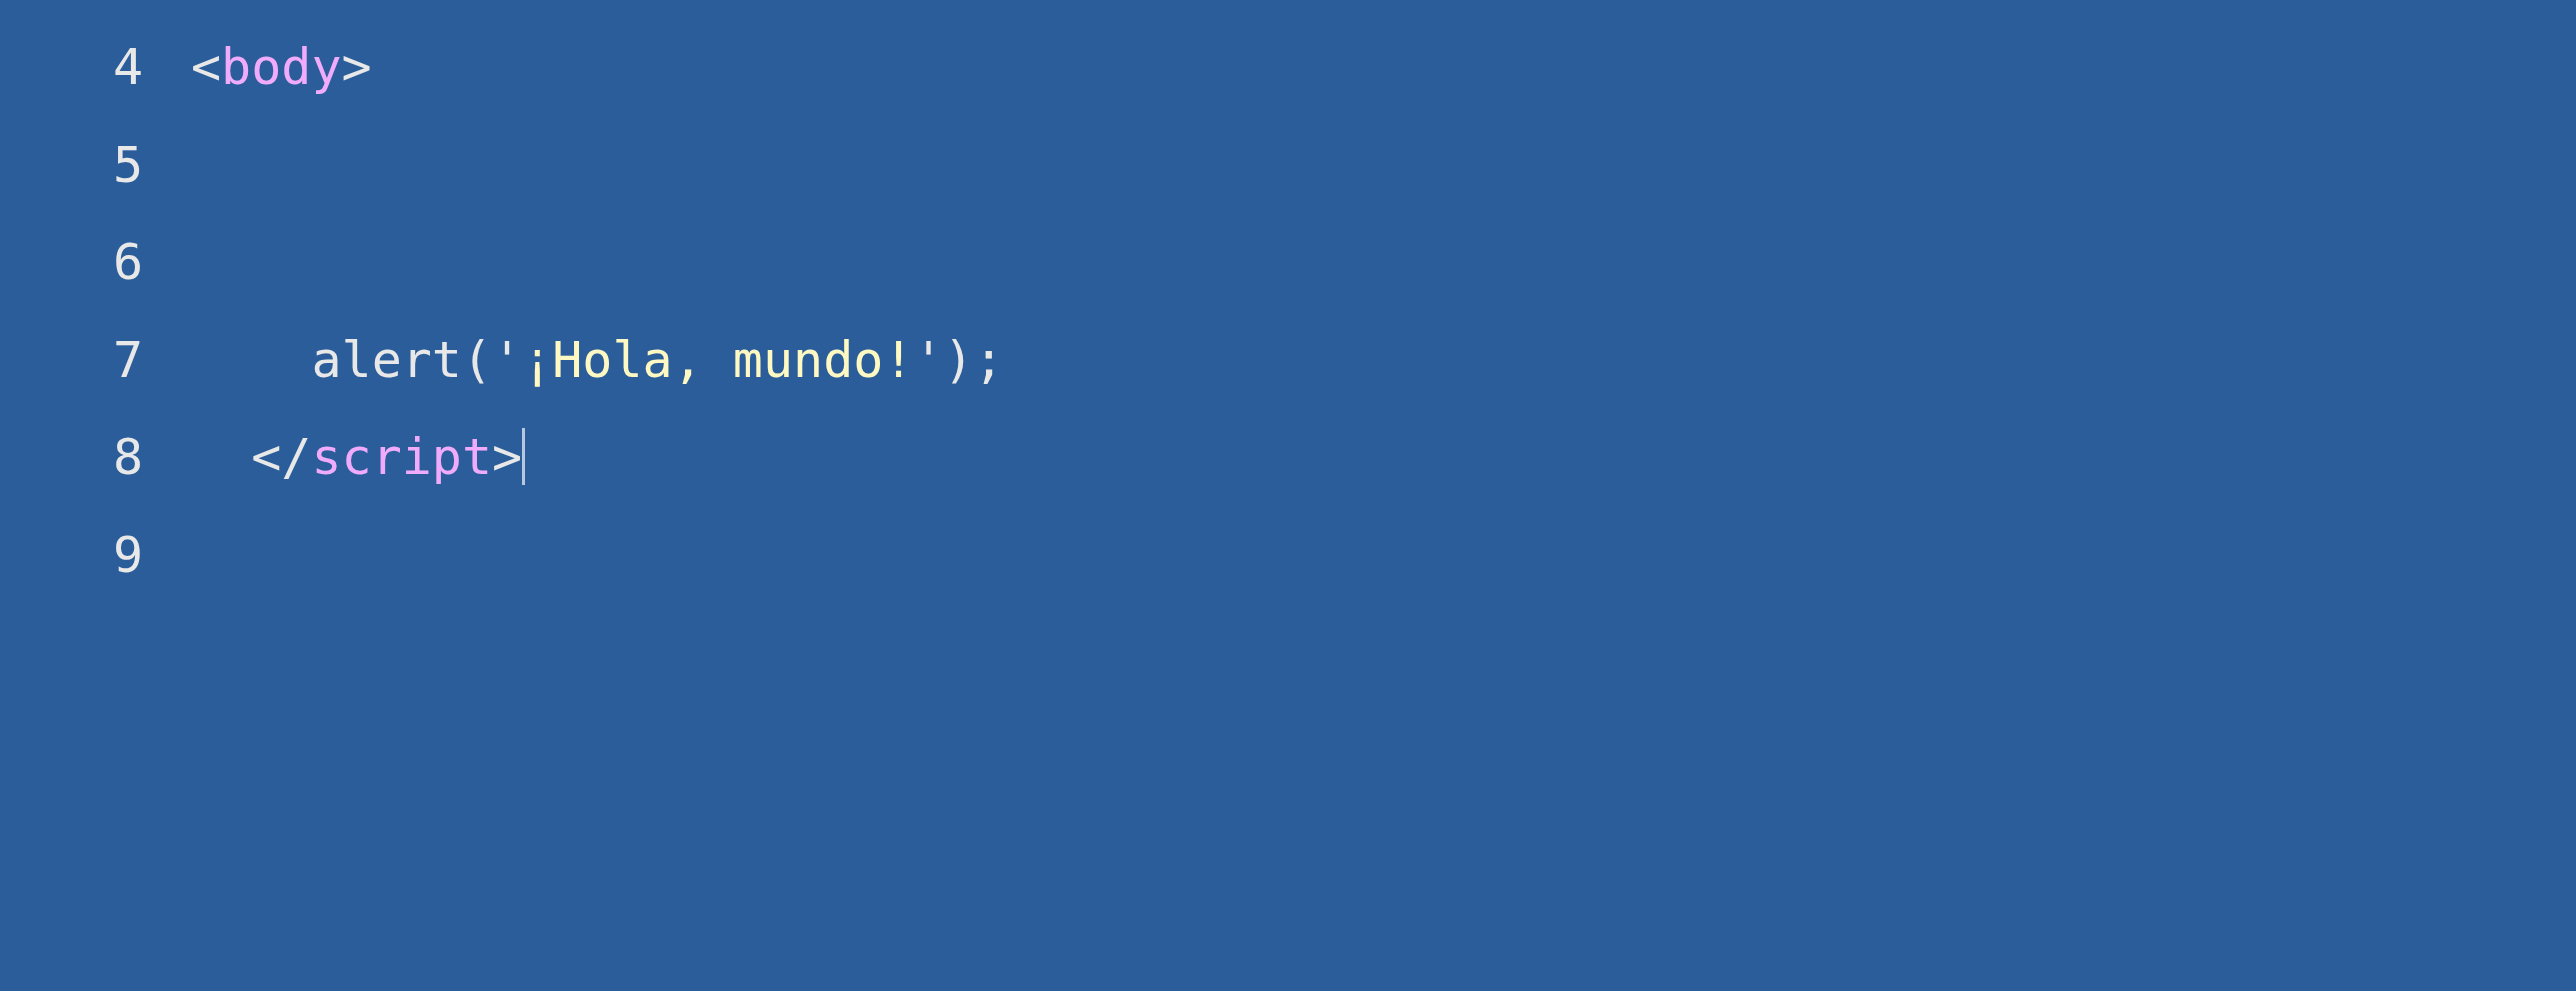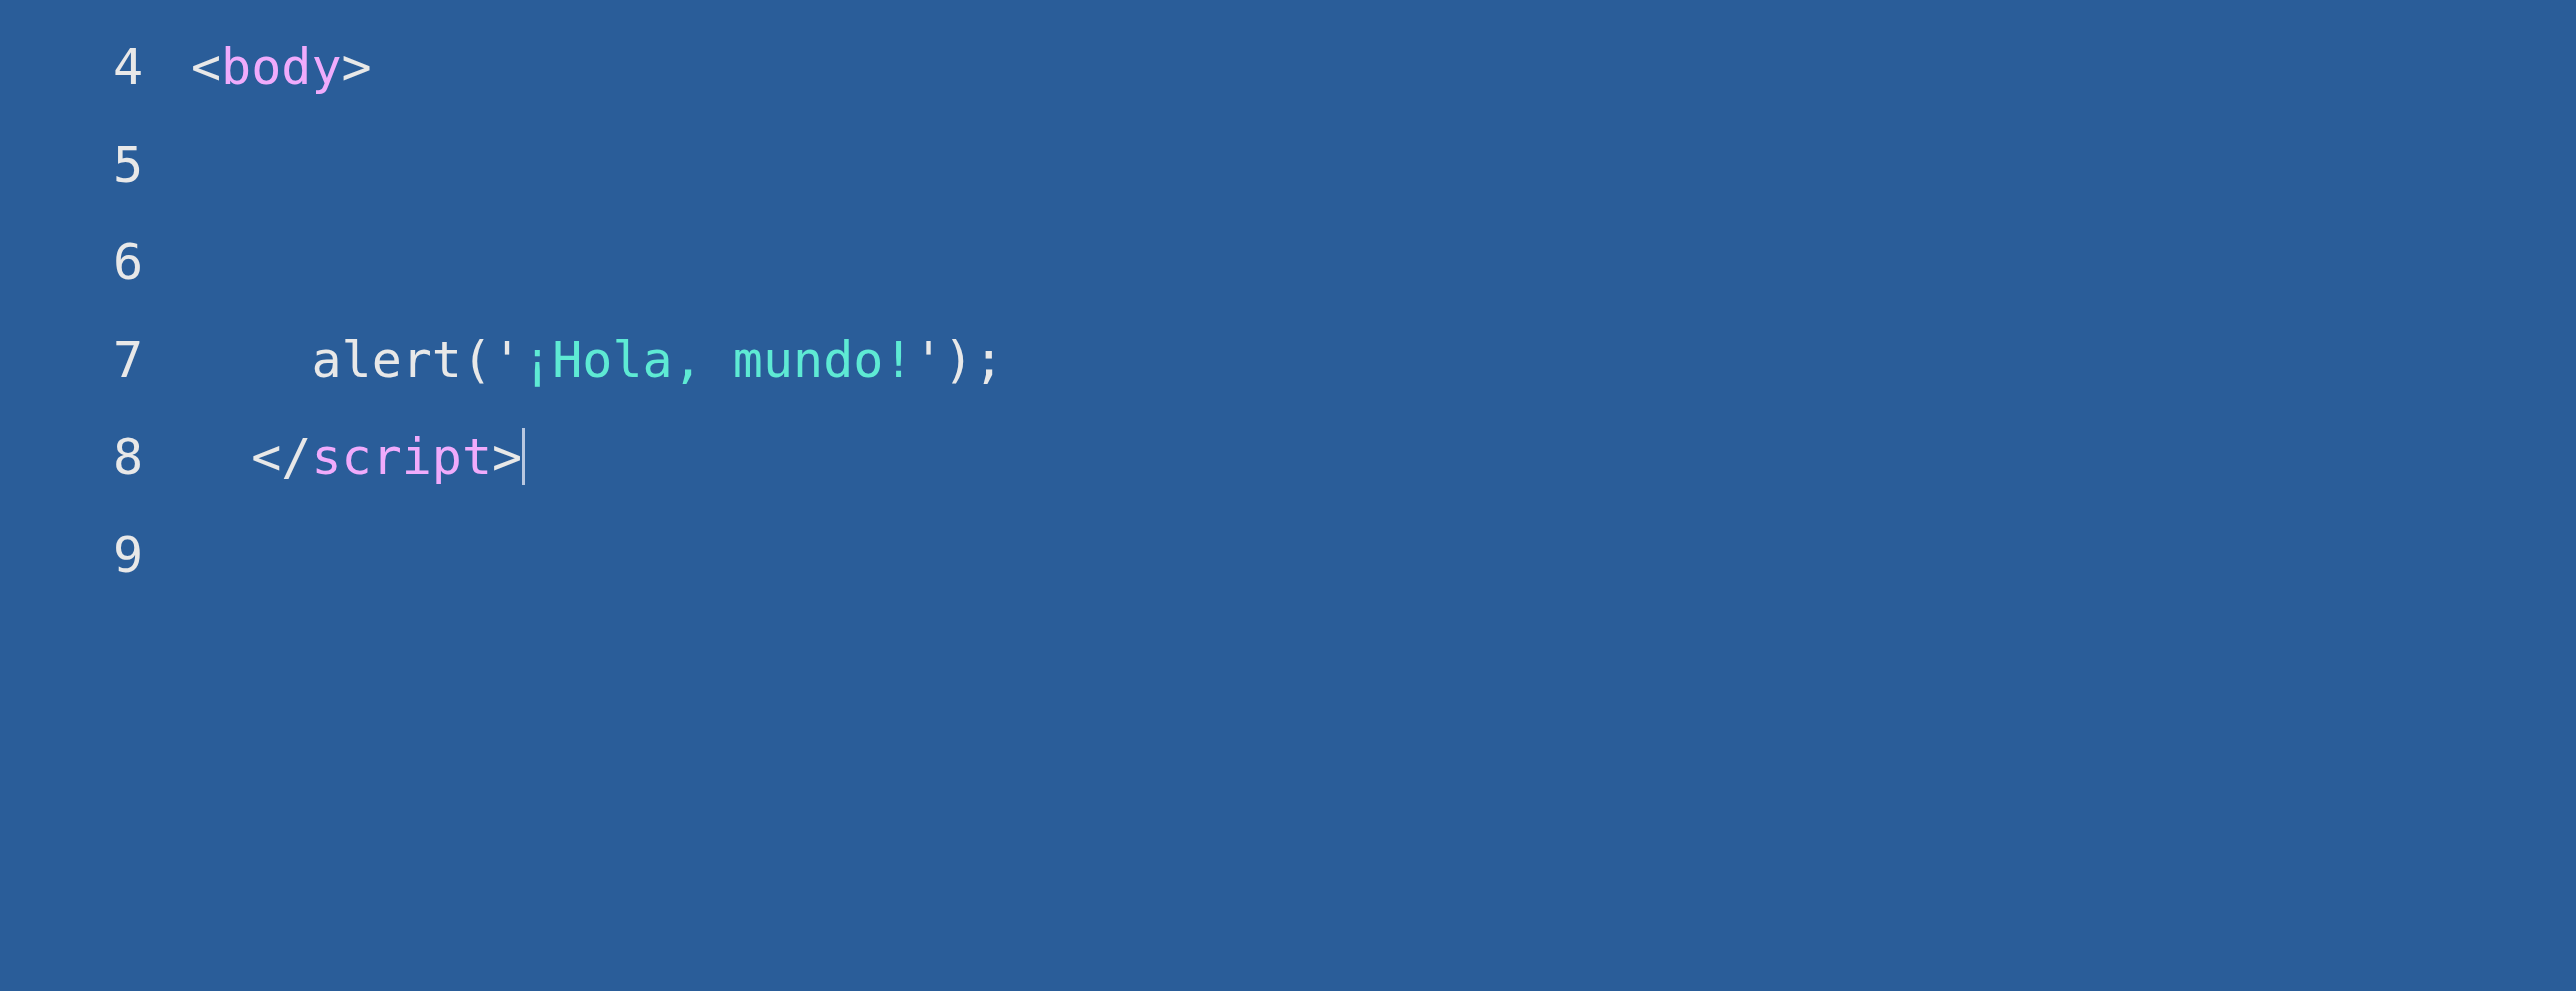--- a/index.html
+++ b/index.html
@@ -37,21 +37,21 @@
     .code {
       color: #e8e8e8;
     }
     .tag {
       color: #f0abfc;
     }
     .bracket {
       color: #e8e8e8;
     }
     .string {
-      color: #5eead4;
+      color: #fef9c3;
     }
     .func {
       color: #e8e8e8;
     }
     .punct {
       color: #e8e8e8;
     }
     .cursor {
       display: inline-block;
       width: 2.9px;

